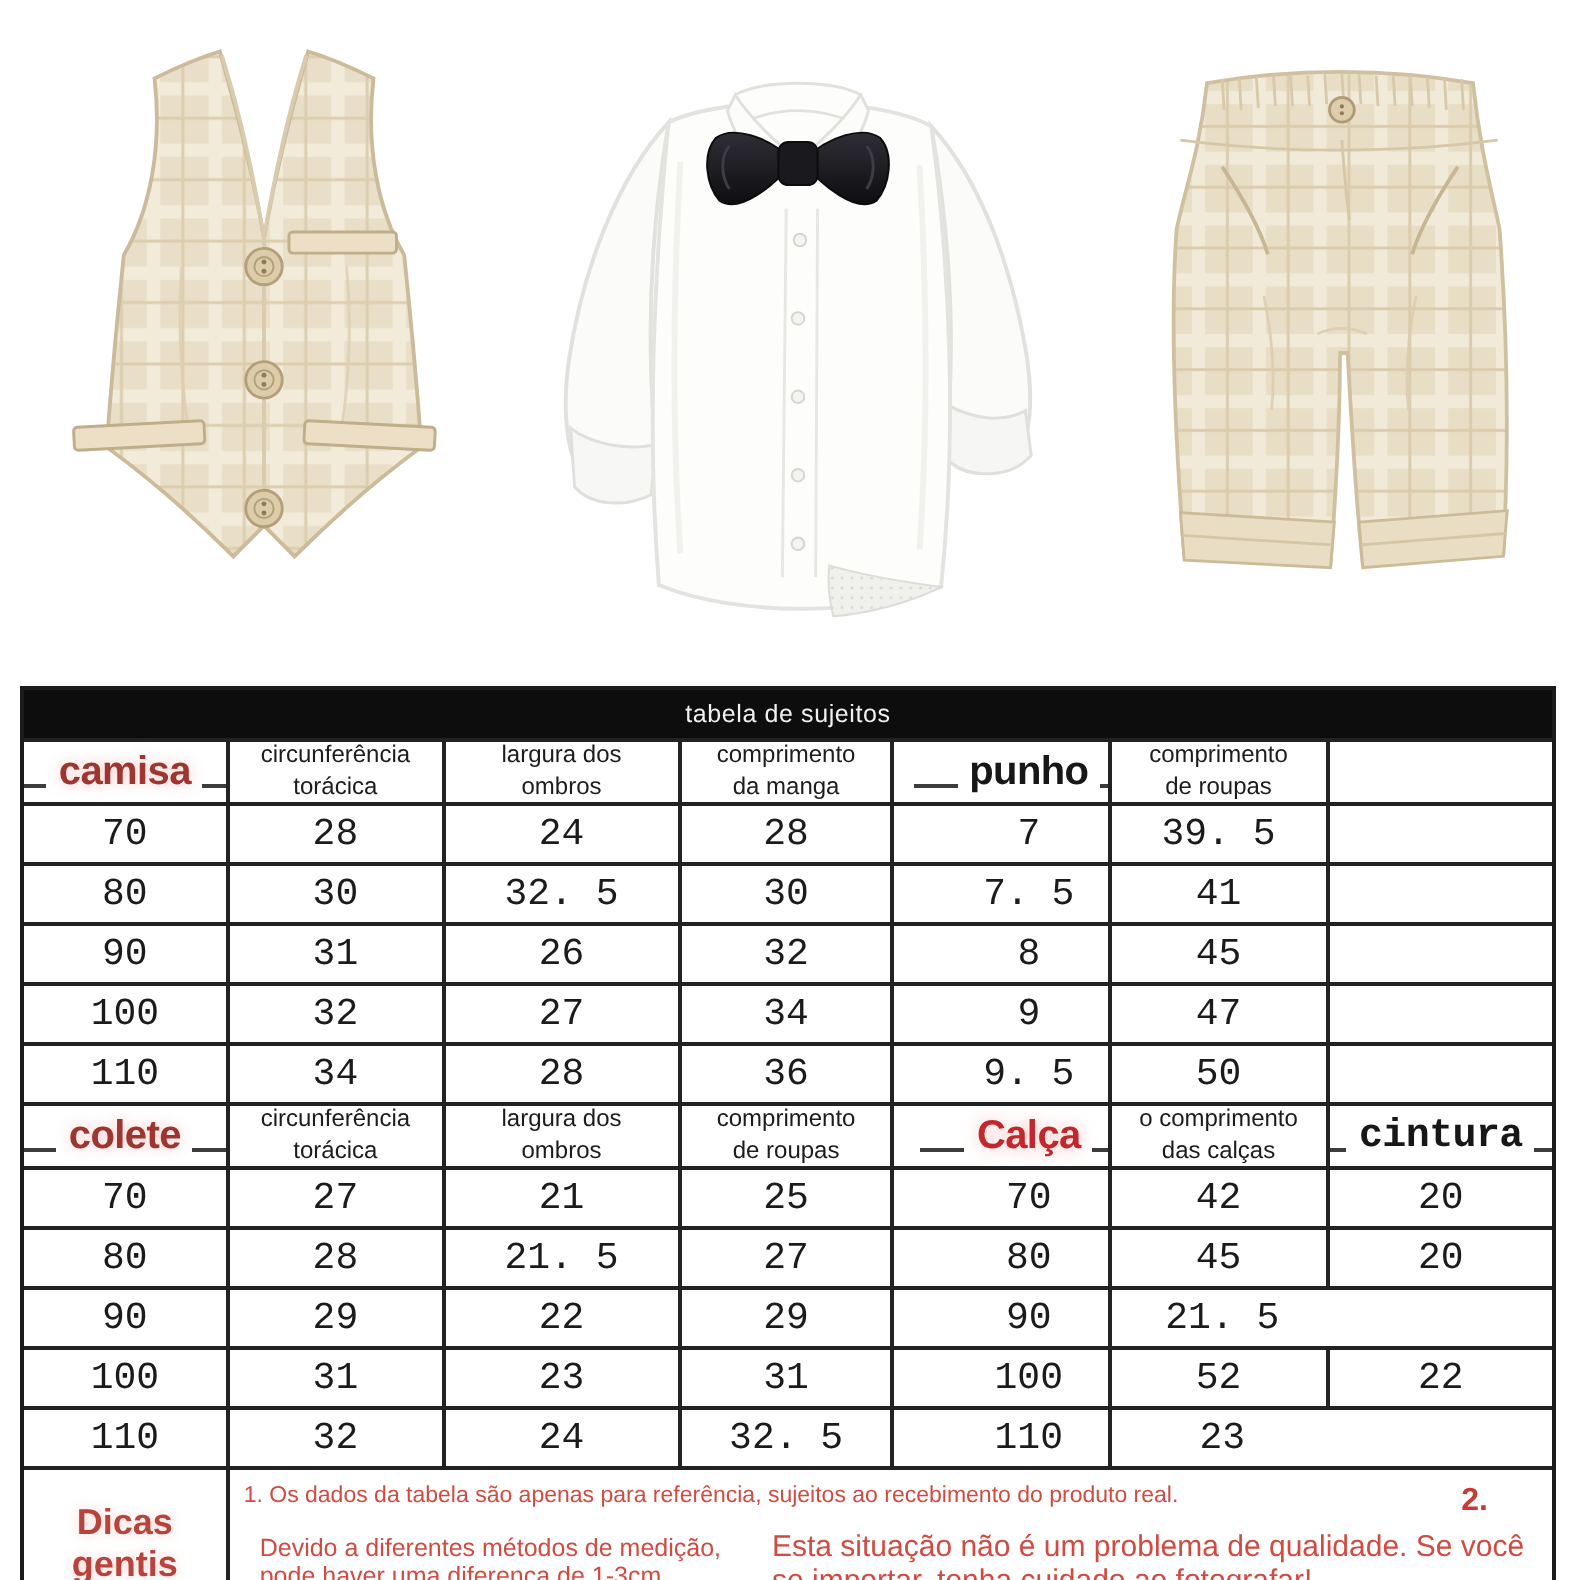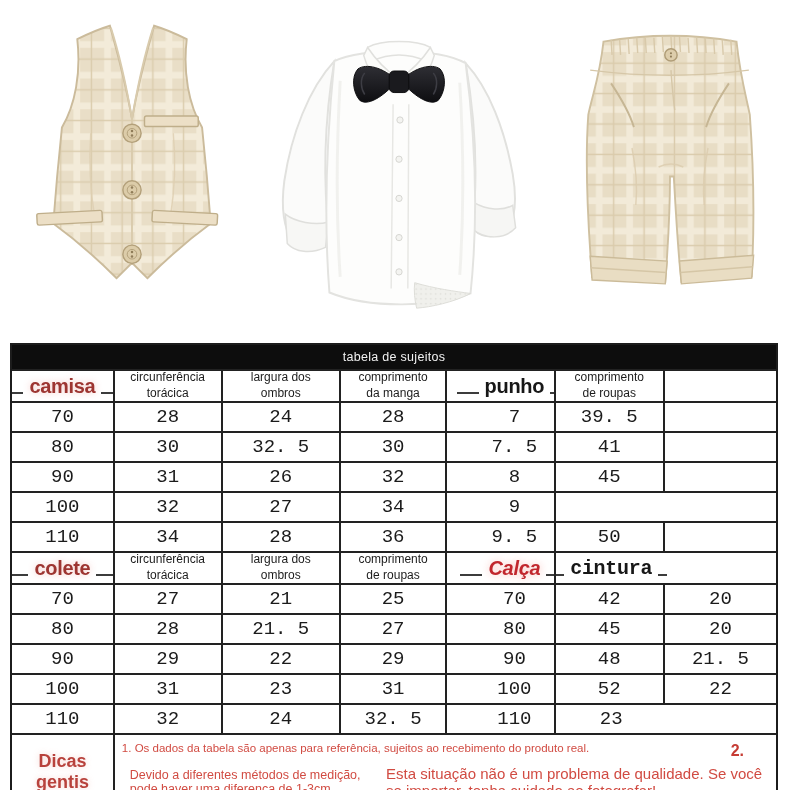--- a/index.html
+++ b/index.html
@@ -21,21 +21,21 @@
   .cell{box-sizing:border-box;border-left:2px solid #222;display:flex;align-items:center;
         justify-content:center;text-align:center;overflow:hidden;}
   .cell:first-child{border-left:none;}
   .c1{width:13.2%;} .c2{width:14.1%;} .c3{width:15.5%;} .c4{width:13.9%;}
   .c5{width:14.2%;padding-left:28px;} .c6{width:14.3%;} .c7{width:14.8%;font-family:Liberation Mono, monospace;}
   .r-h{height:30px;} .r-d{height:28px;} .r-n{height:74px;}
   .num{font-family:"Liberation Mono",monospace;font-size:19px;color:#1b1b1b;white-space:pre;}
   .sm{font-size:12px;line-height:1.3;color:#1c1c1c;white-space:pre-line;}
   .big{font-size:20px;font-weight:700;letter-spacing:-.3px;}
   .red-dk{color:#9d3531;text-shadow:0 0 7px rgba(233,140,130,.45);}
-  .red-br{color:#c1272d;text-shadow:0 0 8px rgba(245,150,140,.6);font-style:italic;}
+  .red-br{color:#c1272d;text-shadow:0 0 8px rgba(245,150,140,.6);}
   .blk{color:#171717;}
   .flank{display:inline-flex;align-items:flex-end;gap:6px;}
   .flank::before,.flank::after{content:"";width:22px;border-bottom:2px solid #3c3c3c;margin-bottom:4px;}
   
   .notes-body{flex:1;border-left:2px solid #222;box-sizing:border-box;display:flex;
               flex-direction:column;align-items:stretch;justify-content:flex-start;
               padding:7px 6px 0 5px;}
   .nrowA{display:flex;align-items:flex-start;}
   .note1{font-size:11.5px;color:#d14b42;flex:1;text-align:left;padding-left:2px;}
   .note2num{font-size:16px;font-weight:700;color:#c63c34;padding-right:26px;}
@@ -204,20 +204,21 @@
       <div class="cell c5 num">8</div>
       <div class="cell c6 num">45</div>
       <div class="cell c7 num"></div>
     </div>
     <div class="trow r-d">
       <div class="cell c1 num">100</div>
       <div class="cell c2 num">32</div>
       <div class="cell c3 num">27</div>
       <div class="cell c4 num">34</div>
       <div class="cell c5 num">9</div>
+      <div class="cell c6 num">47</div>
       <div class="cell c7 num"></div>
     </div>
     <div class="trow r-d">
       <div class="cell c1 num">110</div>
       <div class="cell c2 num">34</div>
       <div class="cell c3 num">28</div>
       <div class="cell c4 num">36</div>
       <div class="cell c5 num">9. 5</div>
       <div class="cell c6 num">50</div>
       <div class="cell c7 num"></div>
@@ -229,20 +230,22 @@
         </div>
       <div class="cell c2 sm">circunferência
 torácica</div>
       <div class="cell c3 sm">largura dos
 ombros</div>
       <div class="cell c4 sm">comprimento
 de roupas</div>
       <div class="cell c5">
           <span class="flank big red-br">Calça</span>
         </div>
+      <div class="cell c6 sm">o comprimento
+das calças</div>
       <div class="cell c7">
           <span class="flank big blk">cintura</span>
         </div>
     </div>
 
     <div class="trow r-d">
       <div class="cell c1 num">70</div>
       <div class="cell c2 num">27</div>
       <div class="cell c3 num">21</div>
       <div class="cell c4 num">25</div>
@@ -258,21 +261,20 @@
       <div class="cell c5 num">80</div>
       <div class="cell c6 num">45</div>
       <div class="cell c7 num">20</div>
     </div>
     <div class="trow r-d">
       <div class="cell c1 num">90</div>
       <div class="cell c2 num">29</div>
       <div class="cell c3 num">22</div>
       <div class="cell c4 num">29</div>
       <div class="cell c5 num">90</div>
-      <div class="cell c6 num">48</div>
       <div class="cell c7 num">21. 5</div>
     </div>
     <div class="trow r-d">
       <div class="cell c1 num">100</div>
       <div class="cell c2 num">31</div>
       <div class="cell c3 num">23</div>
       <div class="cell c4 num">31</div>
       <div class="cell c5 num">100</div>
       <div class="cell c6 num">52</div>
       <div class="cell c7 num">22</div>

